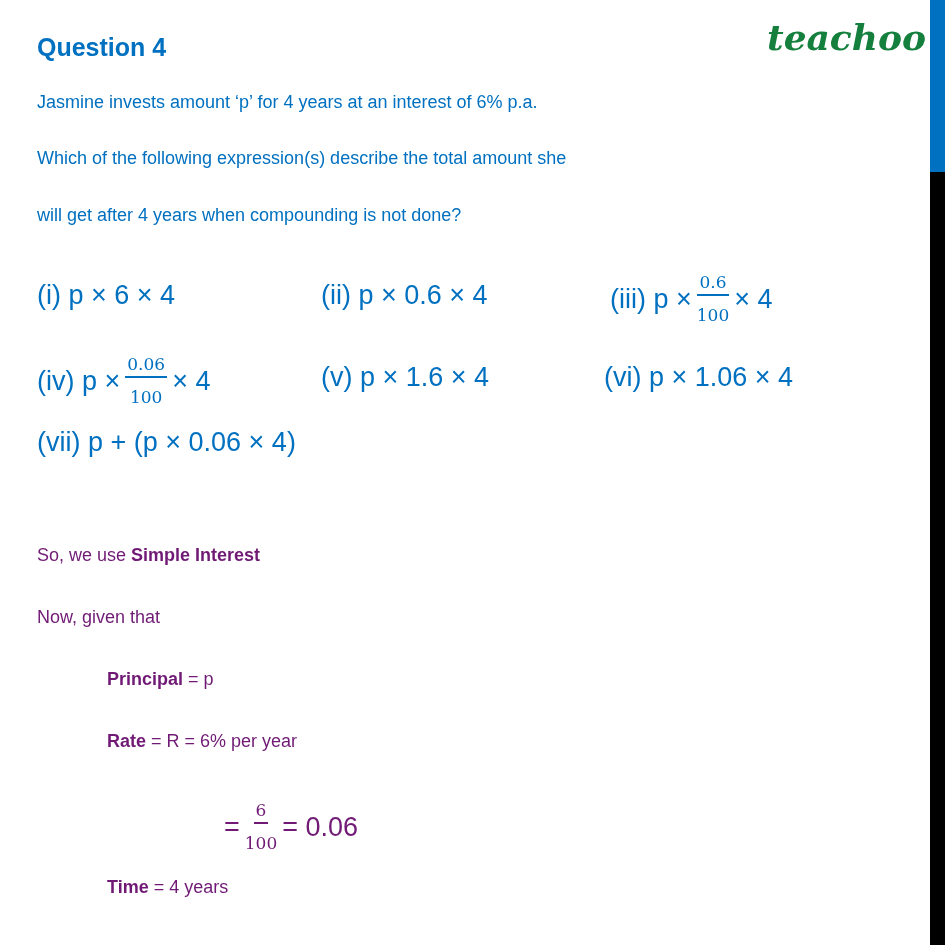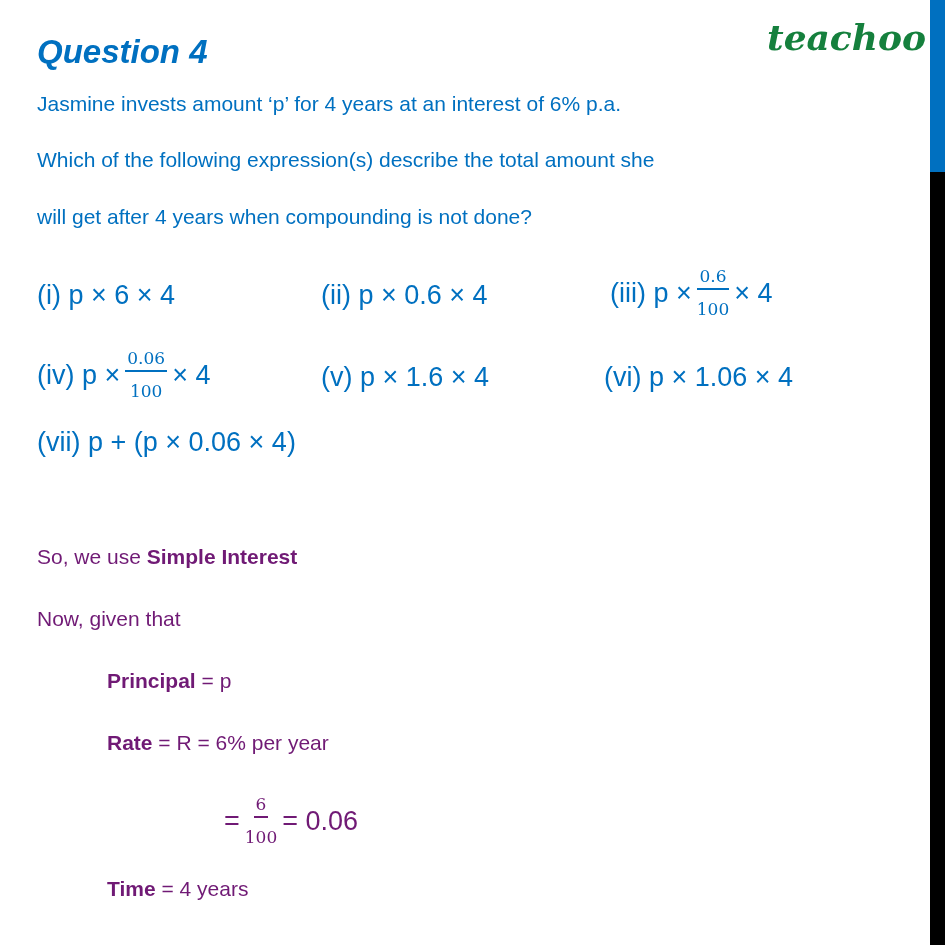--- a/index.html
+++ b/index.html
@@ -9,27 +9,27 @@
       font-family:"Liberation Sans", sans-serif;
     }
     .sidebar-blue { position:absolute; left:930px; top:0; width:15px; height:172px; background:#0070C0; }
     .sidebar-black { position:absolute; left:930px; top:172px; width:15px; height:773px; background:#000000; }
     .logo {
       position:absolute; left:767px; top:16px;
       font-family:"DejaVu Serif", serif; font-style:italic; font-weight:bold;
       font-size:36px; color:#15803d; letter-spacing:0px;
     }
     .blue { color:#0070C0; }
-    .line { position:absolute; font-size:21px; white-space:nowrap; }
-    .title { left:37px; top:33px; font-weight:bold; font-size:33px;font-style:italic; }
+    .line { position:absolute; font-size:18px; white-space:nowrap; }
+    .title { left:37px; top:33px; font-weight:bold; font-size:25px; }
     .q1 { left:37px; top:92px; }
     .q2 { left:37px; top:148px; }
     .q3 { left:37px; top:205px;text-align:right; }
     .opt { position:absolute; font-size:27px; white-space:nowrap; display:flex; align-items:center; }
-    .frac { display:inline-flex; flex-direction:column; align-items:center; margin:0 5px; font-family:"DejaVu Serif", serif; font-size:17px; line-height:1; vertical-align:middle; }
+    .frac { display:inline-flex; flex-direction:column; align-items:center; margin:6px 5px; font-family:"DejaVu Serif", serif; font-size:17px; line-height:1; vertical-align:middle; }
     .frac .num { padding:0 2px 3px 2px; border-bottom:2px solid currentColor; }
     .frac .den { padding-top:11px; }
     .black { color:#701a75; }
     b { font-weight:bold; }
   </style>
 </head>
 <body>
 
 <div class="sidebar-blue"></div>
 <div class="sidebar-black"></div>

